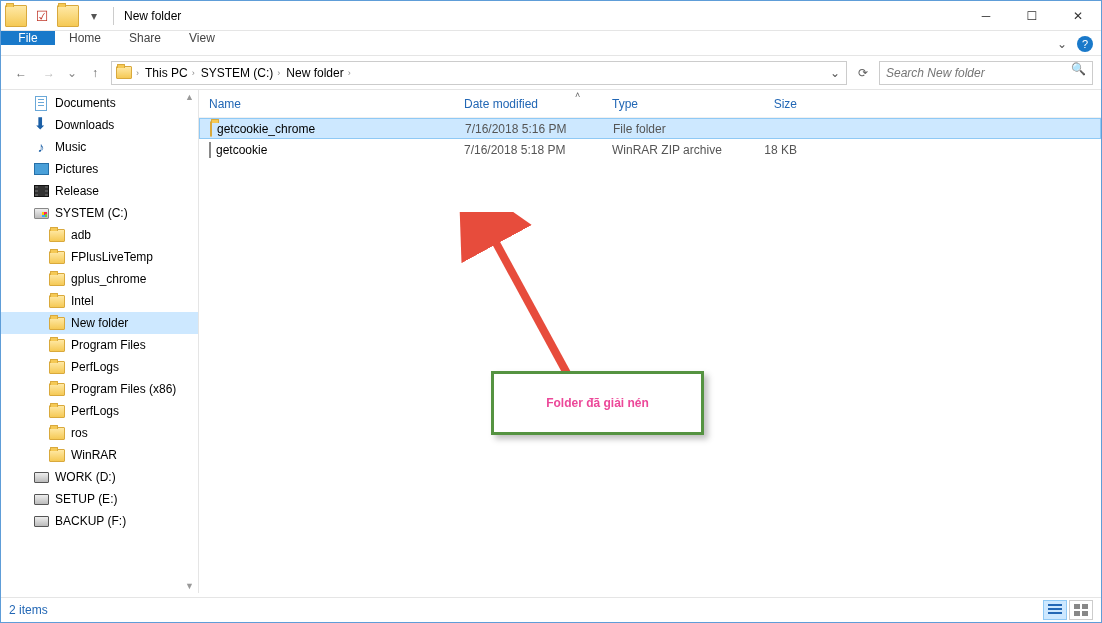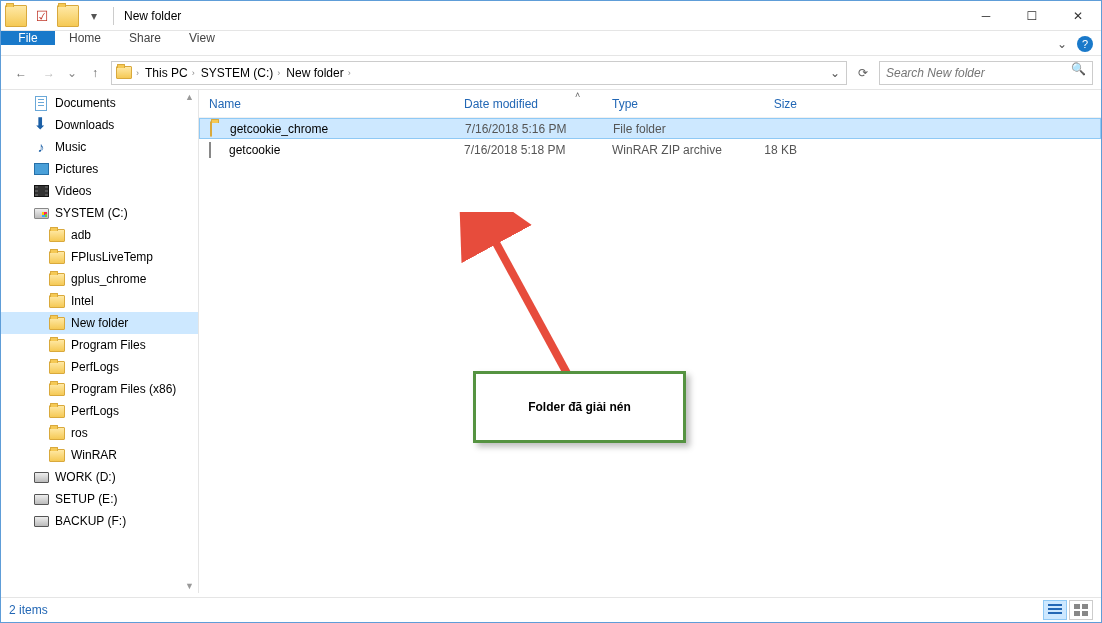--- a/index.html
+++ b/index.html
@@ -32,21 +32,21 @@
 .content { flex: 1; position: relative; }
 .col-headers { height: 28px; border-bottom: 1px solid #f0f0f0; display: flex; align-items: center; color: #2267b5; }
 .col-headers div { padding: 0 10px; }
 .col-name { width: 255px; }
 .col-date { width: 148px; }
 .col-type { width: 125px; }
 .col-size { width: 80px; text-align: right; }
 .sort-ind { position: absolute; left: 376px; top: 0; font-size: 9px; color: #666; }
 .file-row { height: 21px; display: flex; align-items: center; }
 .file-row.selected { background: #cde8ff; border: 1px solid #8fc9f5; }
-.file-row .cell-name { width: 255px; padding-left: 10px; display: flex; align-items: center; gap: 18px; }
+.file-row .cell-name { width: 255px; padding-left: 10px; display: flex; align-items: center; gap: 5px; }
 .file-row .cell-date { width: 148px; padding-left: 10px; color: #555; }
 .file-row .cell-type { width: 125px; padding-left: 10px; color: #555; }
 .file-row .cell-size { width: 80px; text-align: right; padding-right: 10px; color: #555; }
 .statusbar { position: absolute; bottom: 0; left: 0; right: 0; height: 25px; border-top: 1px solid #e5e5e5; display: flex; align-items: center; padding: 0 8px; color: #2267b5; justify-content: space-between; }
 .view-toggles { display: flex; gap: 2px; }
 .view-toggles div { width: 24px; height: 20px; border: 1px solid #ccc; display: flex; align-items: center; justify-content: center; }
 .view-toggles .active { background: #cde8ff; border-color: #8fc9f5; }
 .folder-icon { width: 16px; height: 13px; background: linear-gradient(#ffe9a6, #f5c955); border: 1px solid #d9a93c; border-radius: 1px; position: relative; }
 .folder-icon::before { content: ''; position: absolute; top: -3px; left: 0; width: 6px; height: 3px; background: #f5c955; border: 1px solid #d9a93c; border-bottom: none; border-radius: 1px 1px 0 0; }
 .doc-icon { width: 12px; height: 15px; background: #fff; border: 1px solid #6aa8d8; position: relative; }
@@ -55,21 +55,21 @@
 .music-icon { color:#1b5fa6; font-size:14px; }
 .pic-icon { width:15px; height:12px; background:#4aa0d9; border:1px solid #2670a8; }
 .vid-icon { width:15px; height:12px; background:#333; border:1px solid #111; position:relative; }
 .vid-icon::before, .vid-icon::after { content:''; position:absolute; top:0; bottom:0; width:3px; background:repeating-linear-gradient(#555 0 2px,#333 2px 4px); }
 .vid-icon::before{left:0} .vid-icon::after{right:0}
 .drive-icon { width:15px; height:11px; background:linear-gradient(#eee,#bbb); border:1px solid #888; border-radius:1px; position:relative;}
 .drive-icon.win::after{content:'';position:absolute;right:1px;bottom:1px;width:5px;height:5px;background:conic-gradient(#f25 0 90deg,#7c3 90deg 180deg,#3af 180deg 270deg,#fc0 270deg);}
 .drive-icon.sub { border-color:#555; }
 .zip-icon { width:14px;height:16px; background:linear-gradient(90deg,#8a1f6b 0 3px,#fff 3px); border:1px solid #888; position:relative;}
 .zip-icon::after{content:'';position:absolute;left:4px;top:3px;right:2px;height:2px;background:#d22;box-shadow:0 3px 0 #2a7cd2,0 6px 0 #2aa84a;}
-.annotation-box { position: absolute; left: 274px; top: 281px; width: 213px; height: 72px; background: #fff; border: 3px solid #559341; display: flex; align-items: center; justify-content: center; color: #000000; font-size: 16px; font-weight: 600; box-shadow: 4px 4px 6px rgba(0,0,0,.25); }
+.annotation-box { position: absolute; left: 292px; top: 281px; width: 213px; height: 64px; background: #fff; border: 3px solid #559341; display: flex; align-items: center; justify-content: center; color: #ec4899; font-size: 16px; font-weight: 600; box-shadow: 4px 4px 6px rgba(0,0,0,.25); }
 .annotation-arrow { position: absolute; left: 260px; top: 122px; pointer-events: none; }
 .chev { color:#888; font-size:9px; }
 </style>
 </head>
 <body>
 
 <div class="titlebar">
   <div class="qat">
     <span>
         <span class="folder-icon"></span>
@@ -156,21 +156,21 @@
         <div class="tree-item">
           <span class="icon">
             <span class="pic-icon"></span>
           </span>
           <span>Pictures</span>
         </div>
         <div class="tree-item">
           <span class="icon">
             <span class="vid-icon"></span>
           </span>
-          <span>Videos</span>
+          <span>Release</span>
         </div>
         <div class="tree-item">
           <span class="icon">
             <span class="drive-icon win"></span>
           </span>
           <span>SYSTEM (C:)</span>
         </div>
         <div class="tree-item level2">
           <span class="icon">
             <span class="folder-icon"></span>

